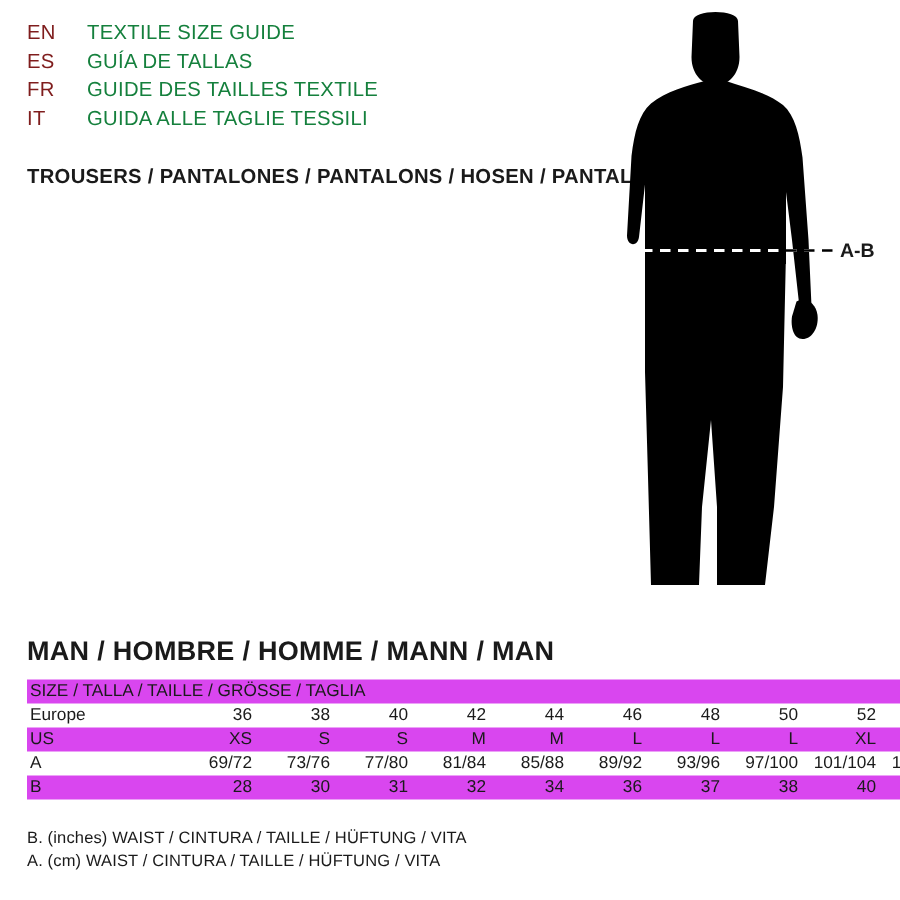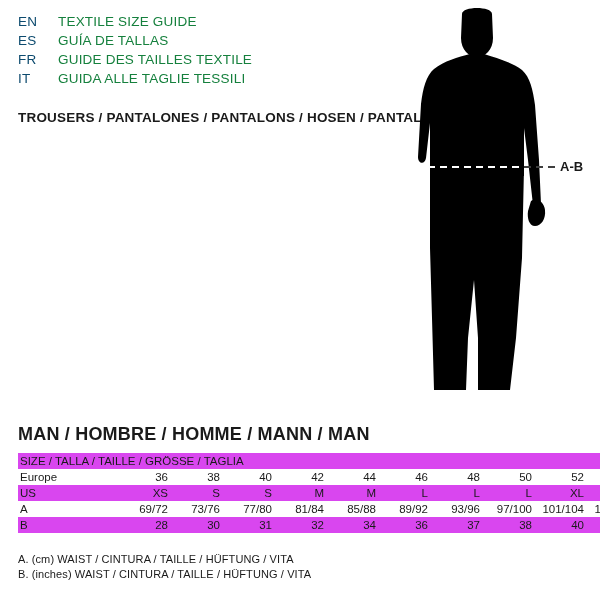--- a/index.html
+++ b/index.html
@@ -31,21 +31,21 @@
   .lang-row {
     display: flex;
     align-items: baseline;
     height: 19px;
     font-size: 13.5px;
     letter-spacing: 0.2px;
   }
   .lang-code {
     width: 40px;
     flex: 0 0 40px;
-    color: #0c4a6e;
+    color: #7f1d1d;
   }
   .lang-text {
     color: #15803d;
     white-space: nowrap;
   }
 
   .section-title {
     position: absolute;
     left: 18px;
     top: 110px;
@@ -275,17 +275,17 @@
           <td class="val">38</td>
           <td class="val">40</td>
           <td class="val">42</td>
 
         </tr>
       </tbody>
     </table>
   </div>
 
   <div class="footnotes">
+    <div>B. (inches) WAIST / CINTURA / TAILLE / HÜFTUNG / VITA</div>
     <div>A. (cm) WAIST / CINTURA / TAILLE / HÜFTUNG / VITA</div>
-    <div>B. (inches) WAIST / CINTURA / TAILLE / HÜFTUNG / VITA</div>
   </div>
 
 </div>
 
 </body></html>

